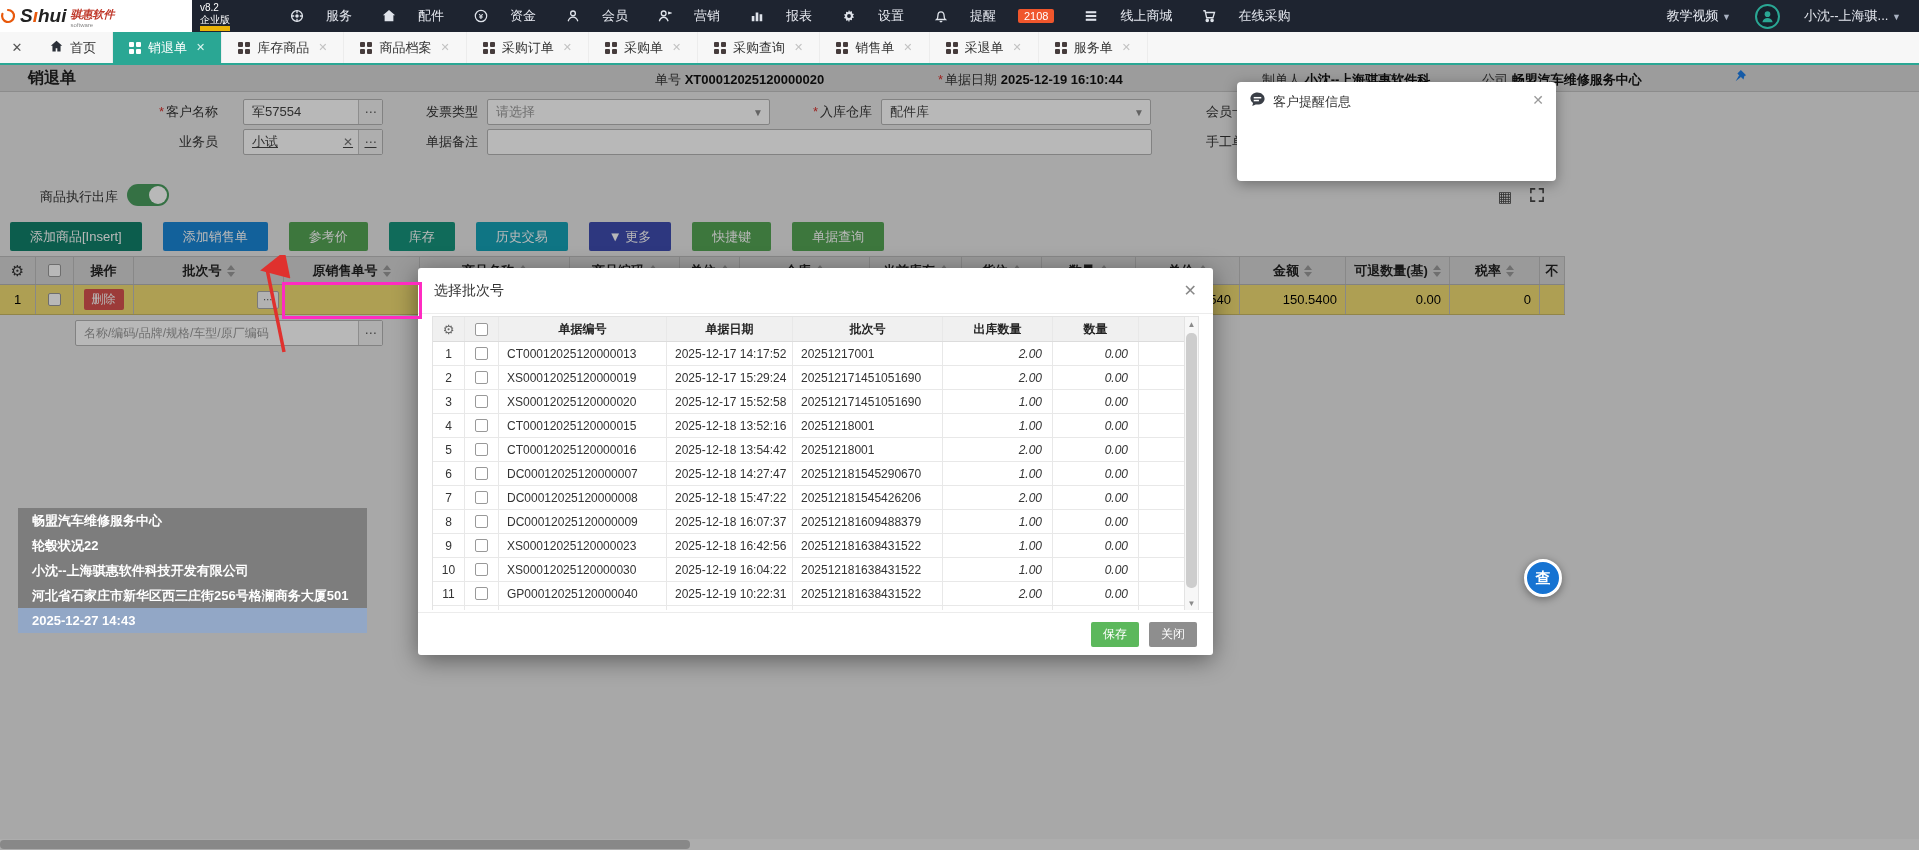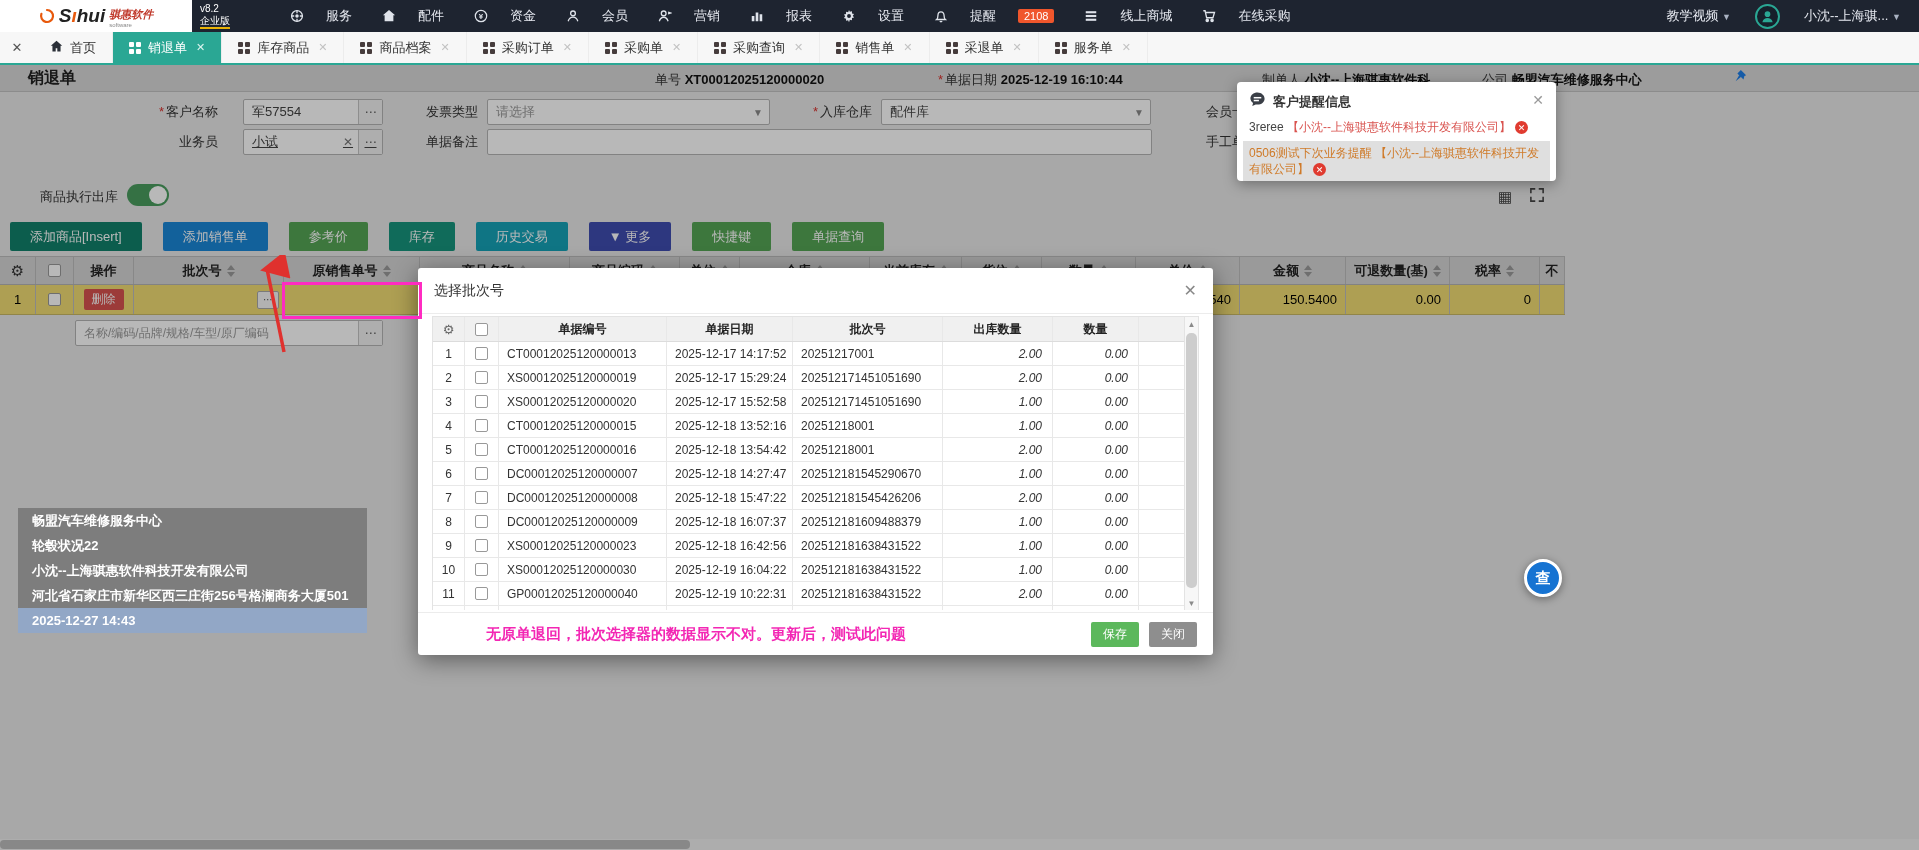--- a/index.html
+++ b/index.html
@@ -4,27 +4,27 @@
 <style>
   * { margin:0; padding:0; box-sizing:border-box; }
   html,body { width:1919px; height:850px; overflow:hidden; background:#e9e9e9;
     font-family:"Liberation Sans","DejaVu Sans",sans-serif; }
   .stage { position:relative; width:1919px; height:850px; overflow:hidden; }
 
   
   .topbar { position:absolute; top:0; left:0; width:100%; height:32px; background:#1e2430;
     display:flex; align-items:center; z-index:10; }
   .logo-box { width:192px; height:32px; background:#fff; display:flex; align-items:center;
-    justify-content:center; gap:4px; }
+    gap:4px; }
   .logo-brand { font-size:19px; font-weight:bold; color:#222; font-style:italic; letter-spacing:0; }
   .logo-brand b { color:#e8590c; }
   .logo-sub { font-size:11px; color:#c0392b; font-weight:bold; line-height:1;font-style:italic; }
   .logo-tiny { font-size:6px; color:#888; display:block; }
   .ver-box { margin-left:8px; color:#fff; font-size:10px; line-height:1.2; text-align:left; }
-  .ver-box .ed { border-bottom:2px solid #eab308; padding-bottom:0; display:inline-block; }
+  .ver-box .ed { border-bottom:5px solid #eab308; padding-bottom:0; display:inline-block; }
   .tb-menu { display:flex; align-items:center; margin-left:60px; gap:30px; }
   .tb-item { display:flex; align-items:center; gap:22px; color:#e6e9f0; font-size:13px; cursor:pointer; }
   .tb-item svg { display:block; }
   .tb-badge { background:#f0562c; color:#fff; font-size:11px; padding:1px 6px; border-radius:2px; }
   .tb-right { margin-left:auto; display:flex; align-items:center; gap:24px; padding-right:18px;
     color:#e6e9f0; font-size:13px; }
   .caret { font-size:9px; color:#aab2c2; }
   .avatar { width:25px; height:25px; border-radius:50%; border:2px solid #2aa794;
     display:flex; align-items:center; justify-content:center; background:#16202b; }
 
@@ -121,21 +121,21 @@
   .m-note { font-size:15px; font-weight:bold; color:#f327b4; margin-left:52px; }
   .m-btn { height:25px; padding:0 12px; border:none; border-radius:2px; color:#fff; font-size:12px;
     font-family:inherit; cursor:pointer; margin-left:10px; }
   .m-btn.save { background:#5cb85c; }
   .m-btn.close { background:#8e8e8e; }
 
   
   .rem-panel { position:absolute; left:1237px; top:82px; width:319px; height:99px; background:#fff;
     border-radius:4px; box-shadow:0 3px 14px rgba(0,0,0,0.35); z-index:100; padding:9px 12px 6px; }
   .rem-head { display:flex; align-items:center; gap:7px; }
-  .rem-title { font-size:13px; font-weight:bold; color:#333; }
+  .rem-title { font-size:13px; font-weight:normal; color:#333; }
   .rem-close { margin-left:auto; color:#999; font-size:14px; cursor:pointer; position:relative; top:-2px; }
   .rem-item { font-size:12px; margin-top:7px; line-height:16px; }
   .rem-item .who { color:#444; }
   .rem-item .org { color:#d9534f; }
   .rem-item.hl { background:#dfdfdf; padding:4px 6px; margin:6px -6px 0; }
   .rem-item.hl .who, .rem-item.hl .org { color:#cf7a28; }
   .xbadge { display:inline-flex; width:13px; height:13px; border-radius:50%; background:#e03b30;
     color:#fff; font-size:9px; align-items:center; justify-content:center; margin-left:4px;
     vertical-align:middle; cursor:pointer; }
 
@@ -777,43 +777,38 @@
             <span class="m-cell" style="flex: 0 0 47px;"></span>
           </div>
         </div>
       <div class="m-scroll">
         <span class="arr" style="top:1px;">▲</span>
         <span class="m-thumb"></span>
         <span class="arr" style="bottom:1px;">▼</span>
       </div>
     </div>
     <div class="m-foot">
-      <span class="m-note">无原单退回，批次选择器的数据显示不对。更新后，测试此问题</span>
       <span style="margin-left:auto;"></span>
       <button class="m-btn save">保存</button>
       <button class="m-btn close">关闭</button>
     </div>
   </div>
 
   <div class="rem-panel">
     <div class="rem-head">
       <span>
         <svg width="17" height="17" viewBox="0 0 18 18">
             <path d="M9 1.5c-4.2 0-7.5 2.8-7.5 6.3 0 2 1.1 3.8 2.8 4.9L3.5 16l3.6-1.8c.6.1 1.2.2 1.9.2 4.2 0 7.5-2.8 7.5-6.3S13.2 1.5 9 1.5z" fill="#3a3f47"></path>
             <rect x="5" y="6.3" width="8" height="1.6" fill="#fff"></rect>
             <rect x="5" y="9.3" width="5.5" height="1.6" fill="#fff"></rect>
           </svg>
       </span>
       <span class="rem-title">客户提醒信息</span>
       <span class="rem-close">✕</span>
     </div>
-    <div id="rem-items">
-        <div class="rem-item"><span class="who">3reree </span><span class="org">【小沈--上海骐惠软件科技开发有限公司】</span><span class="xbadge">✕</span></div>
-        <div class="rem-item hl"><span class="who">0506测试下次业务提醒 </span><span class="org">【小沈--上海骐惠软件科技开发有限公司】</span><span class="xbadge">✕</span></div>
-      </div>
   </div>
 
   <div class="info-panel" id="info-panel">
       <div class="info-row">畅盟汽车维修服务中心</div>
       <div class="info-row">轮毂状况22</div>
       <div class="info-row">小沈--上海骐惠软件科技开发有限公司</div>
       <div class="info-row">河北省石家庄市新华区西三庄街256号格澜商务大厦501</div>
       <div class="info-row footer">2025-12-27 14:43</div>
     </div>
 

